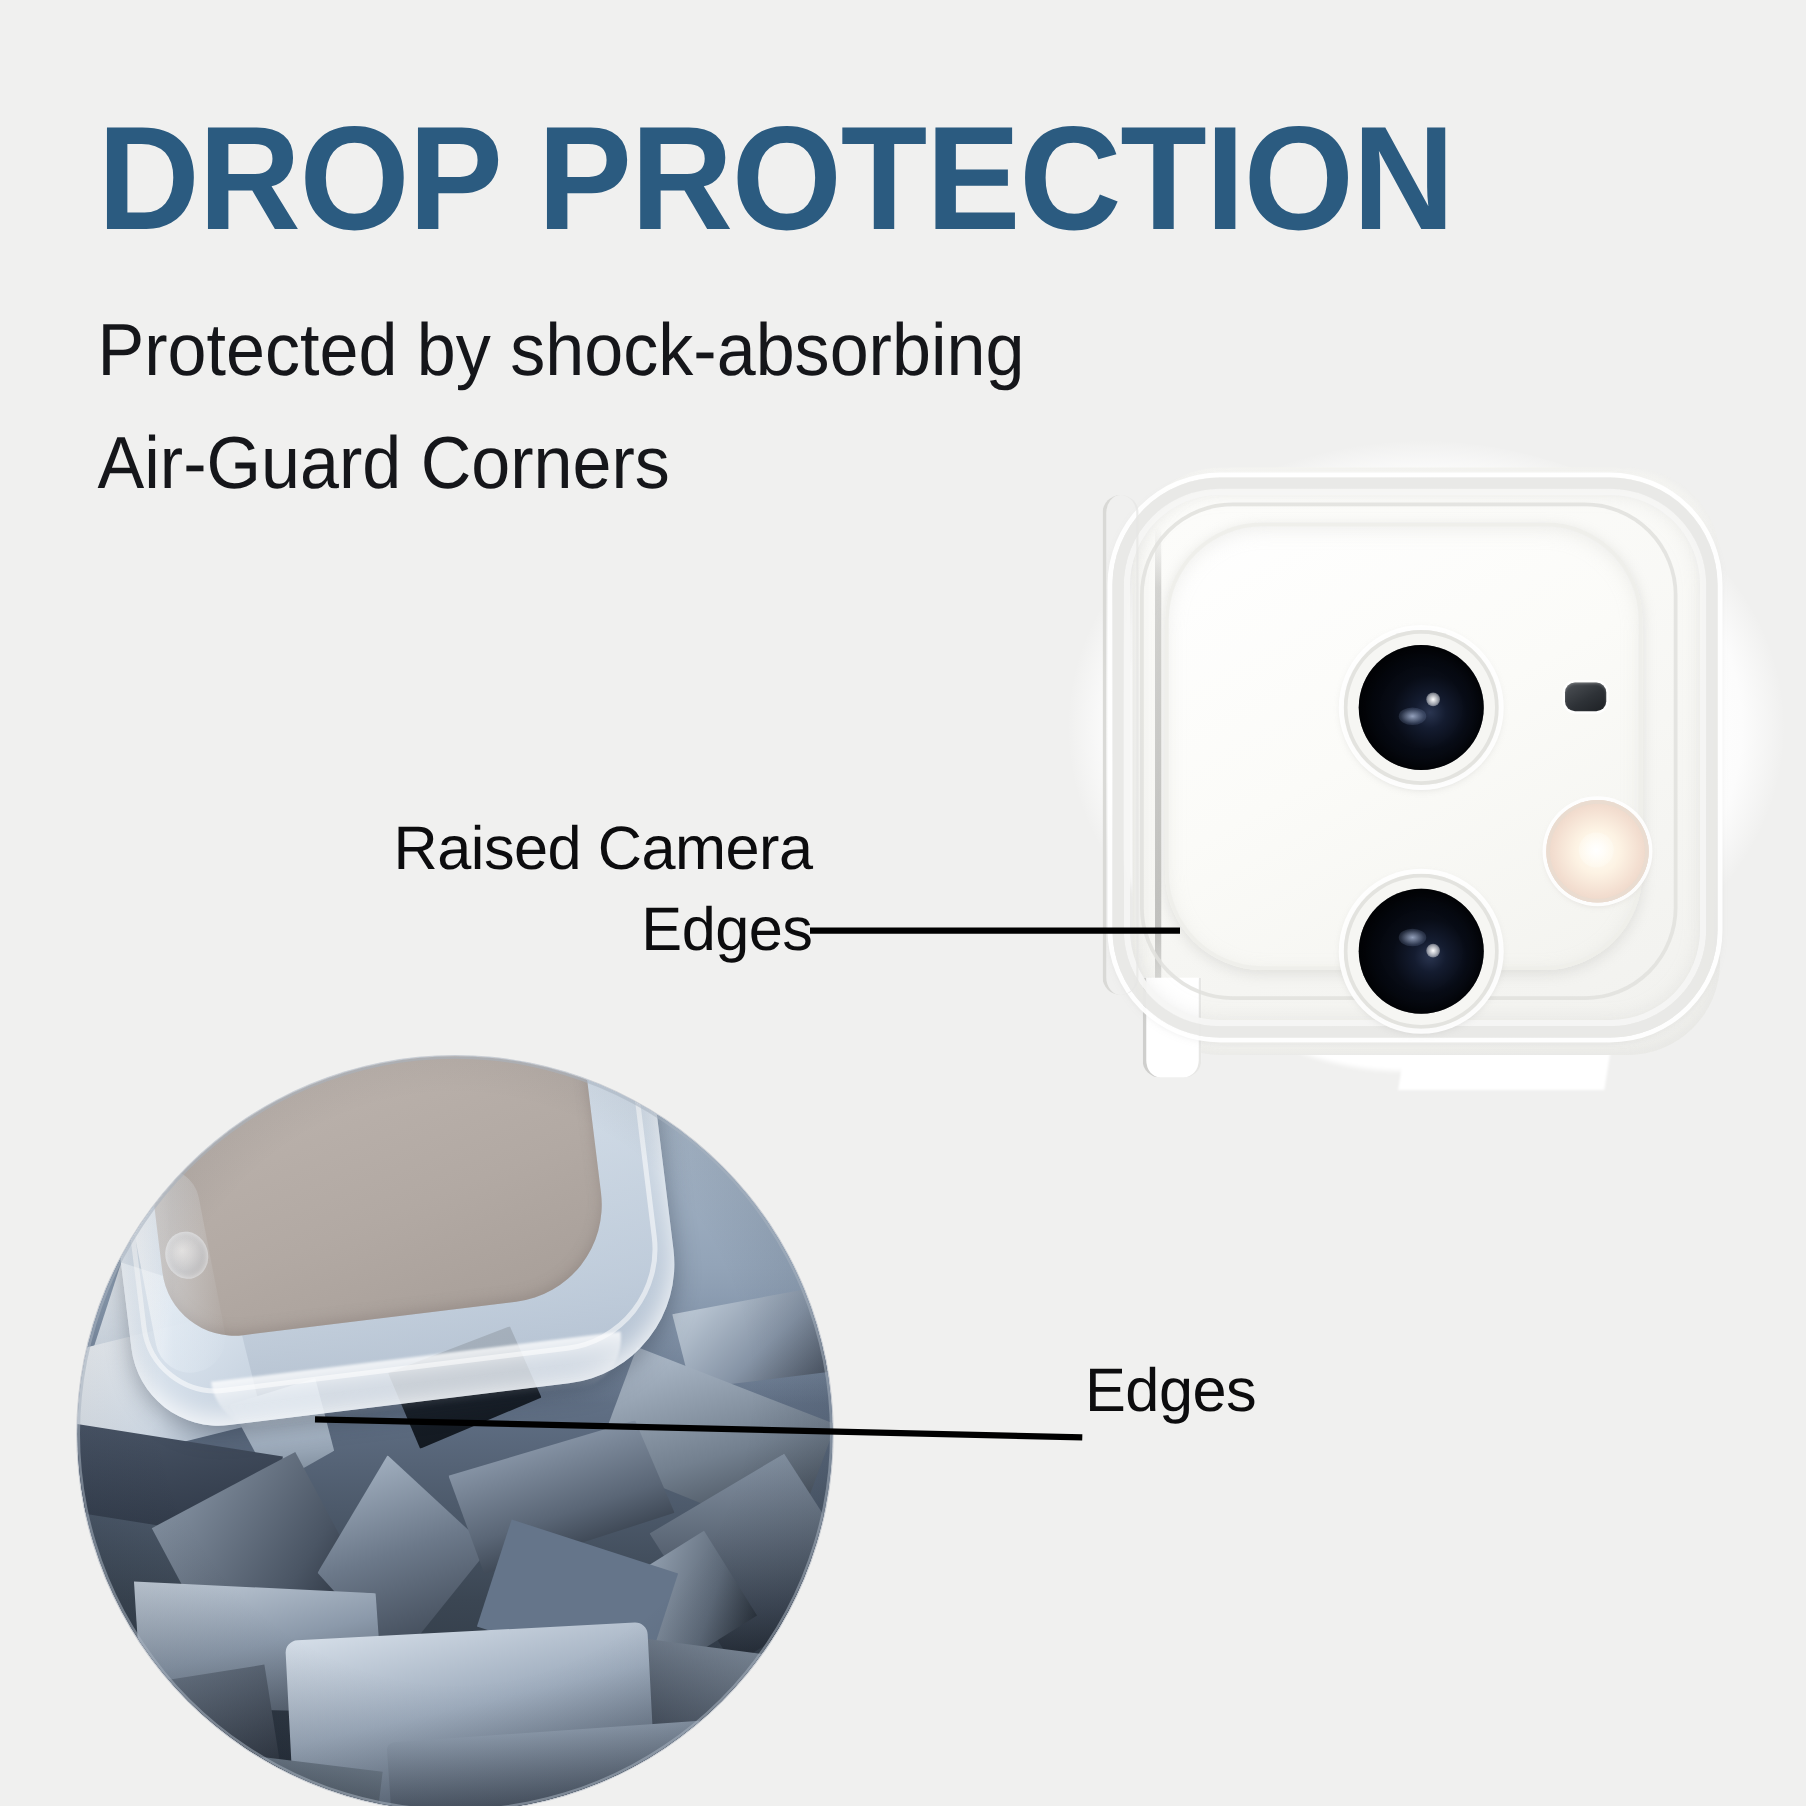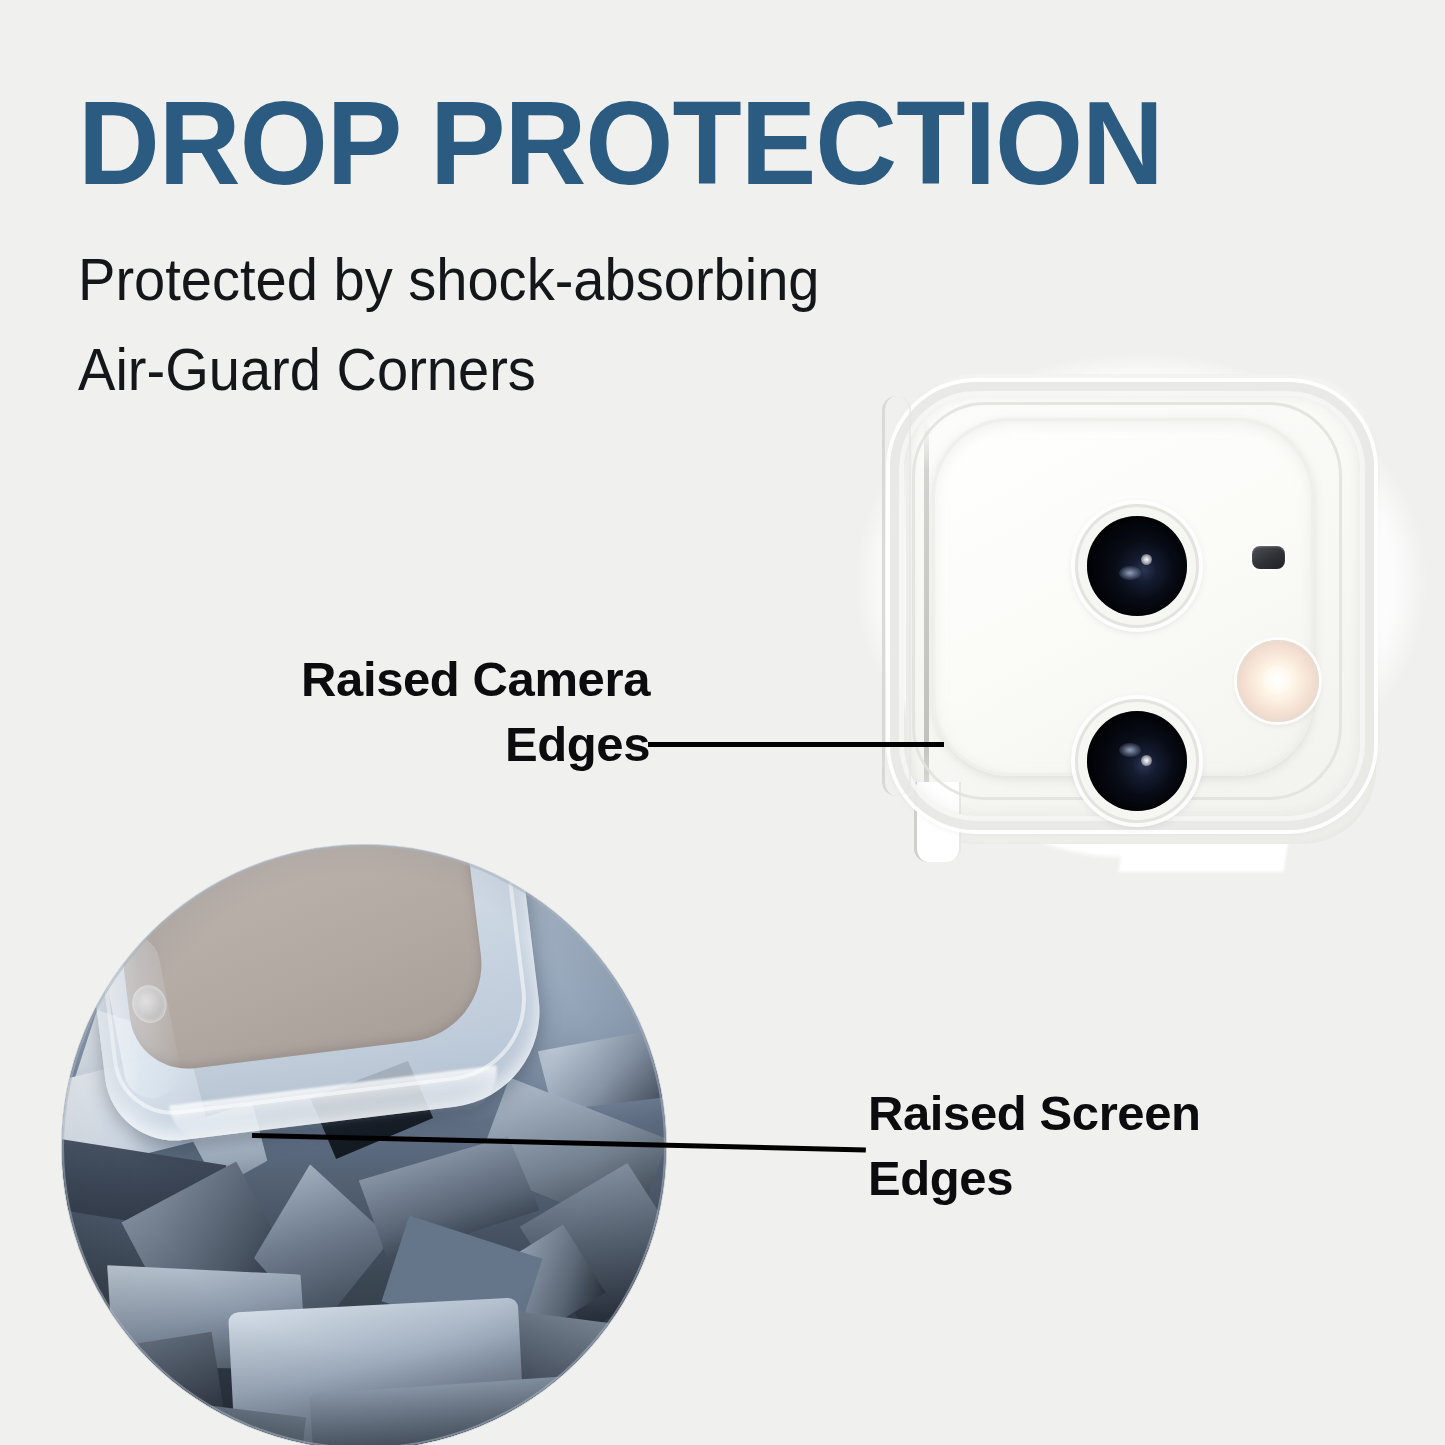--- a/index.html
+++ b/index.html
@@ -46,21 +46,21 @@
     color: #15161a;
     transform: scaleX(0.95);
     transform-origin: left top;
   }
   .subhead div { white-space: nowrap; }
 
   
   .callout {
     position: absolute;
     font-family: "Liberation Sans", sans-serif;
-    font-weight: bold;
+    font-weight: normal;
     font-size: 49px;
     line-height: 1.32;
     color: #0c0c0e;
     letter-spacing: -0.4px;
   }
   .callout.camera {
     left: 150px;
     top: 647px;
     width: 500px;
     text-align: right;
@@ -497,17 +497,16 @@
       <div class="pc-logo"></div>
       <div class="pc-edge-glow"></div>
     </div>
 
     <div class="shards-vignette"></div>
     <div class="shards-rim"></div>
   </div>
 
   <div class="leader screen-leader"></div>
   <div class="callout screen">
-    <div>Raised Screen</div>
     <div>Edges</div>
   </div>
 
 </div>
 
 </body></html>

